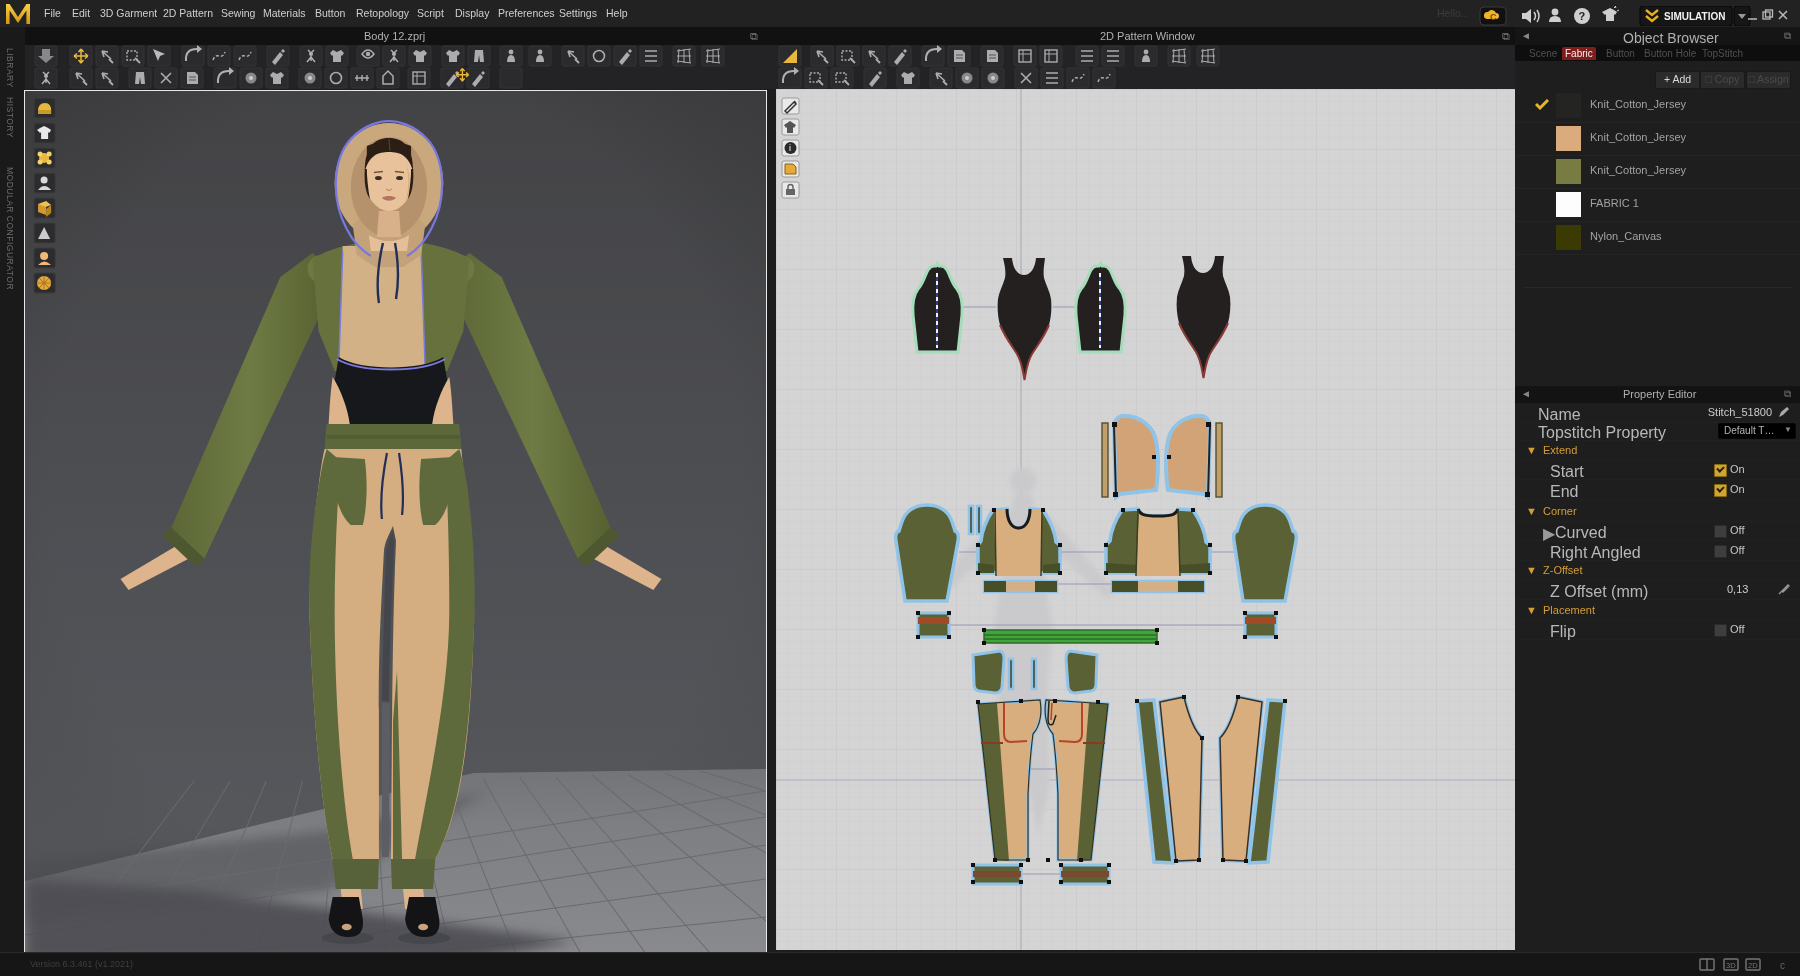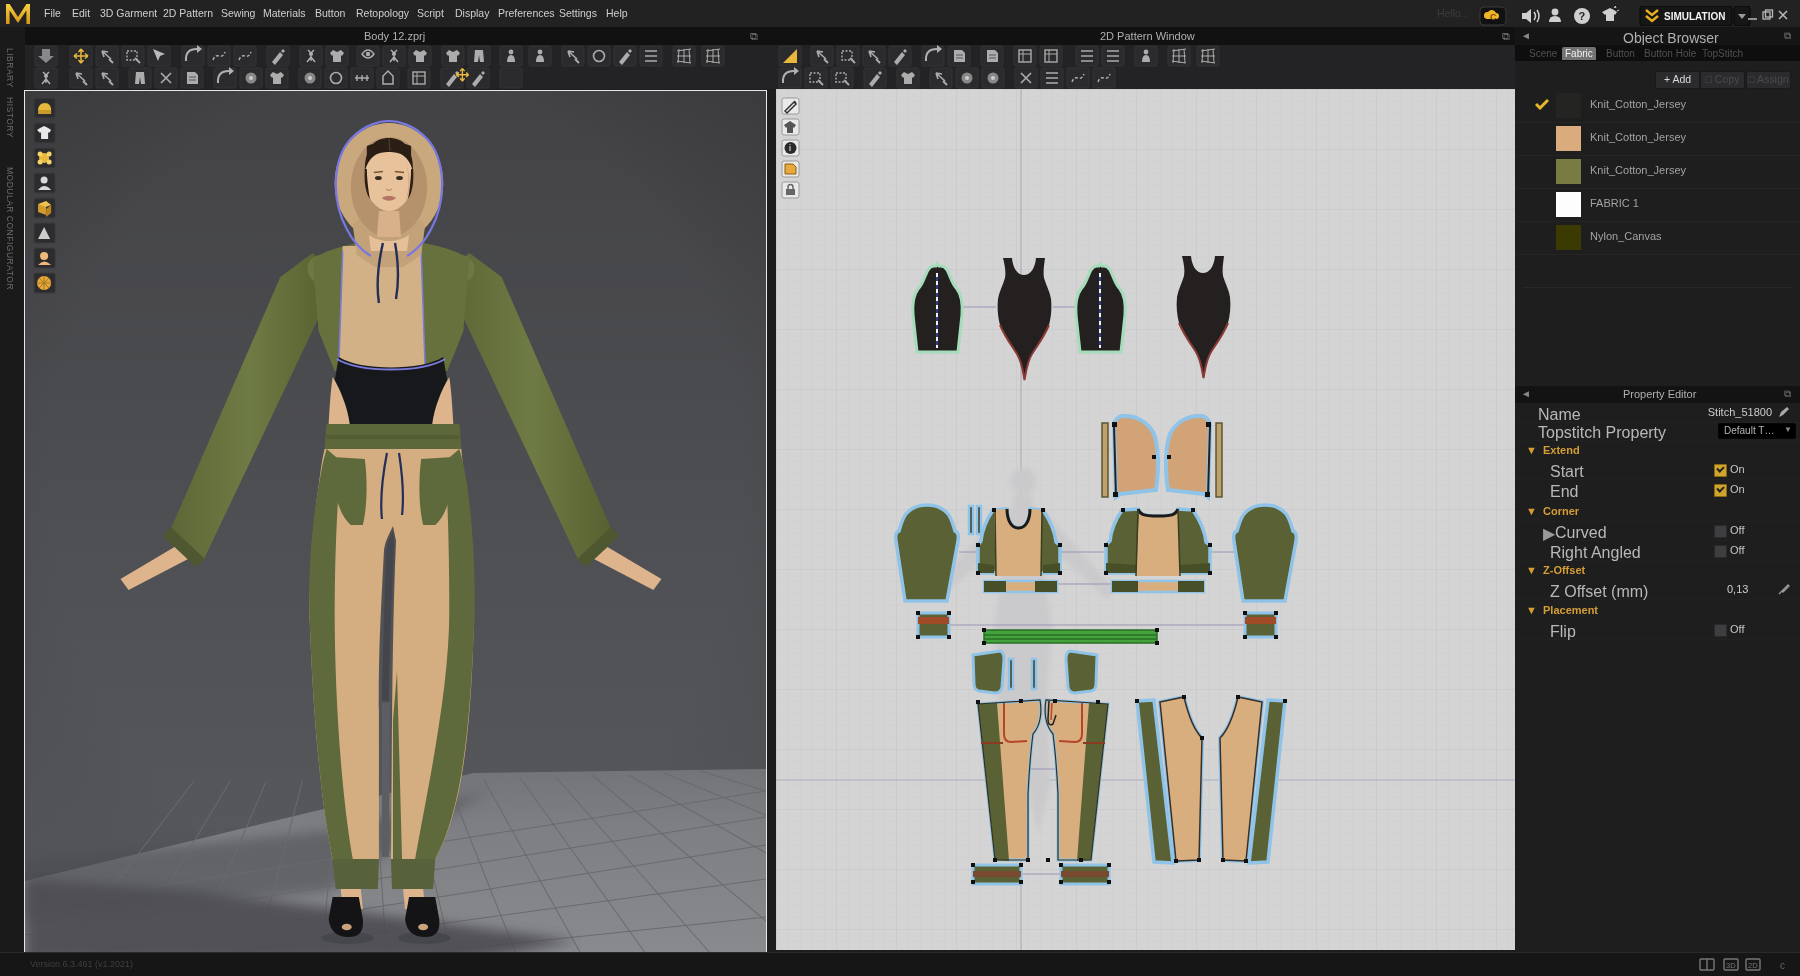--- a/index.html
+++ b/index.html
@@ -20,31 +20,31 @@
   
   #rightpanel{left:1515px;top:27px;width:285px;height:925px;background:#1e1e1f;}
   
   #statusbar{left:0;top:952px;width:1800px;height:24px;background:#161617;border-top:1px solid #2a2a2a;}
   
   #vp3d{left:24px;top:90px;width:741px;height:872px;border:1px solid #e8e8e8;background:#4c4d51;}
   
   #vp2d{left:776px;top:89px;width:739px;height:861px;background:#d4d4d5;}
   
   .rtab{position:absolute;top:20px;font-size:10px;color:#505050;padding:1px 3px;white-space:nowrap;}
-  .rtab.sel{background:#737373;color:#f0f0f0;border-radius:2px 2px 0 0;}
+  .rtab.sel{background:#7f1d1d;color:#f0f0f0;border-radius:2px 2px 0 0;}
   .rbtn{position:absolute;width:43px;height:16px;background:#2b2b2d;border:1px solid #1a1a1a;
         border-radius:2px;font-size:10.5px;text-align:center;line-height:15px;white-space:nowrap;overflow:hidden;}
   .frow{position:absolute;left:0;width:285px;height:33px;border-bottom:1px solid #242425;}
   .swatch{position:absolute;left:41px;top:4px;width:25px;height:25px;}
   .fname{position:absolute;left:75px;top:9px;font-size:11px;color:#a2a2a2;}
   .prow{position:absolute;left:0;width:285px;height:19px;border-bottom:1px solid #212122;}
   .plabel{position:absolute;top:3px;font-size:16px;color:#b8b8b8;}
   .pval{position:absolute;top:3px;font-size:11px;color:#cccccc;margin-left:11px;}
   .pval2{position:absolute;left:215px;top:3px;font-size:11px;color:#c5c5c5;}
-  .sechdr{position:absolute;top:3px;font-size:11px;color:#d59e35;font-weight:bold;}
+  .sechdr{position:absolute;top:3px;font-size:11px;color:#d59e35;font-weight:normal;}
   .chk{position:absolute;left:199px;top:4px;width:11px;height:11px;border-radius:1px;}
   .chk.on{background:#d0a52f;border:1px solid #8a6a10;}
   .chk.on::after{content:"";position:absolute;left:2px;top:1px;width:5px;height:3px;
         border-left:2px solid #222;border-bottom:2px solid #222;transform:rotate(-45deg);}
   .chk.off{background:#3e3e40;border:1px solid #2a2a2a;}
 </style>
 </head>
 <body>
 <div class="abs" id="menubar">
   <svg class="abs" style="left:5px;top:3px" width="26" height="22" viewBox="0 0 26 22">

